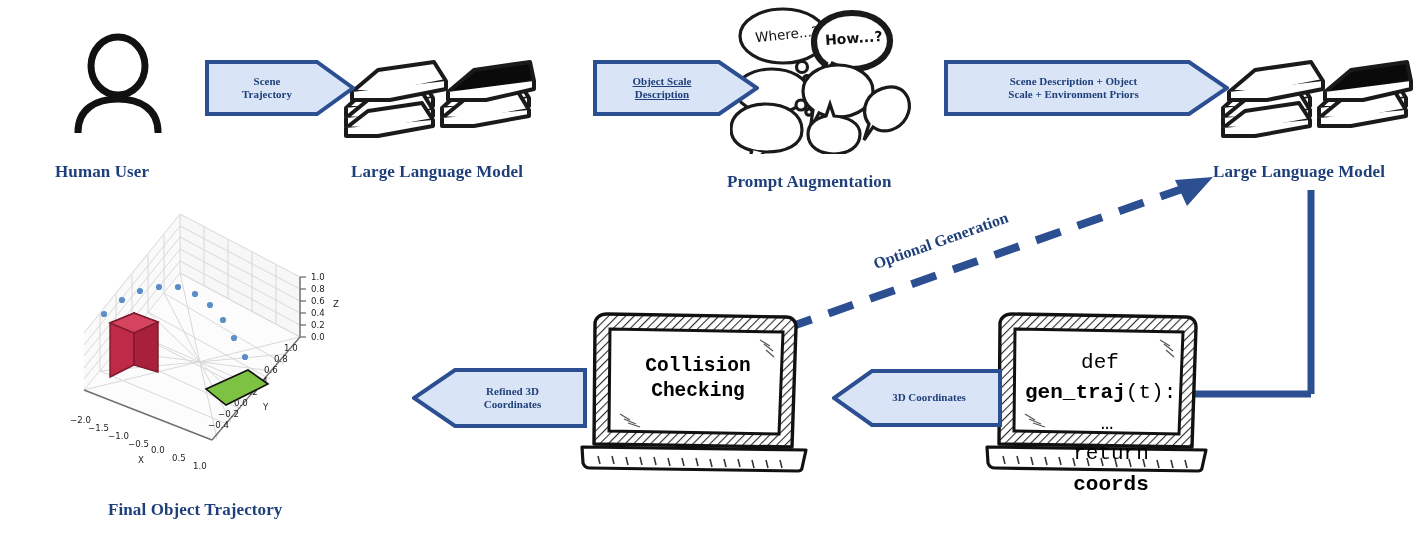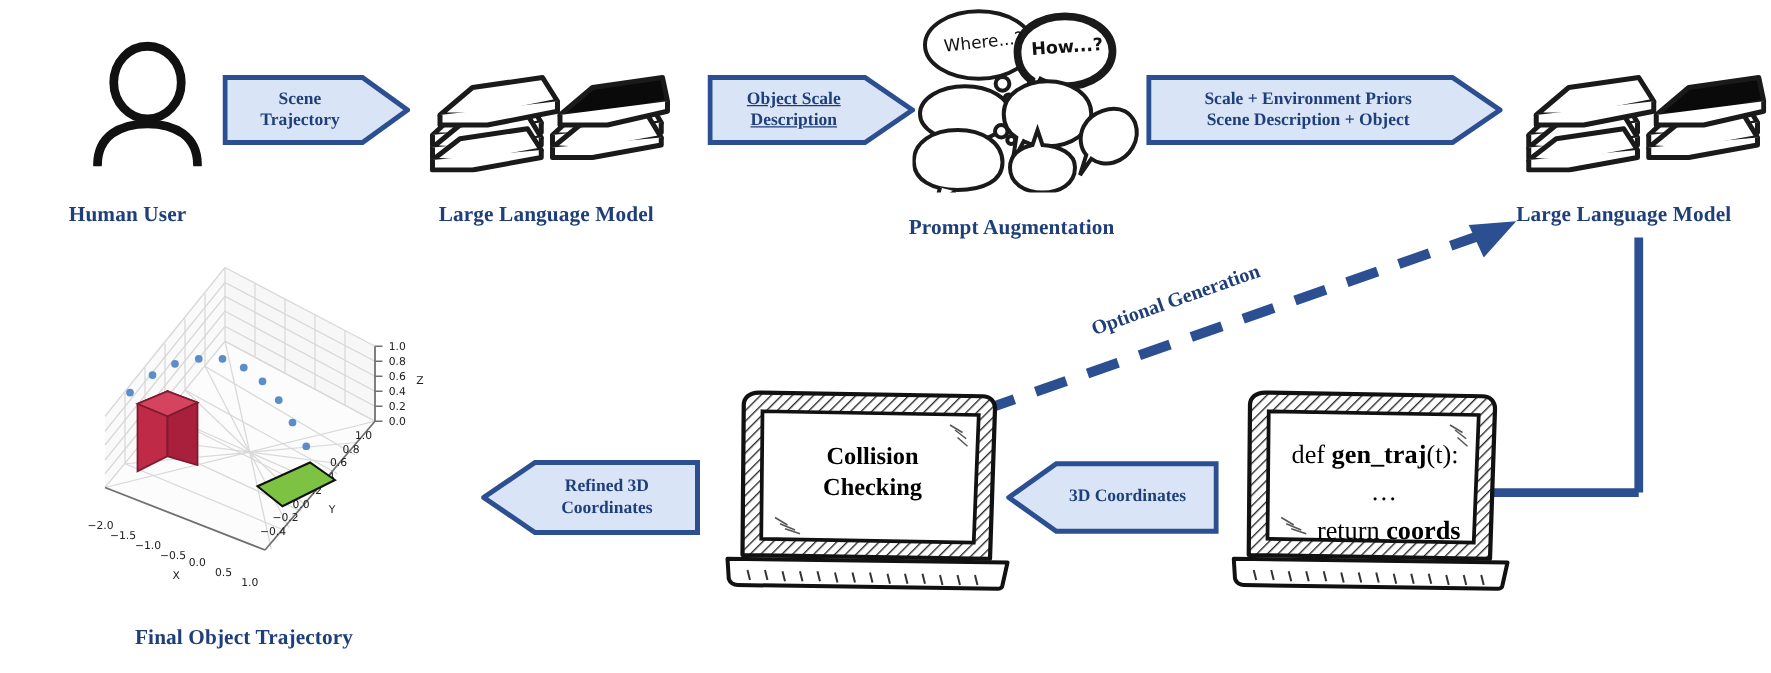--- a/index.html
+++ b/index.html
@@ -11,41 +11,41 @@
   
   .caption{
     color:#1f3f7a;font-weight:bold;font-family:"Liberation Serif",serif;
     font-size:17px;white-space:nowrap;letter-spacing:.1px;
   }
   .caption.multiline{white-space:normal;text-align:center;line-height:1.28;}
 
   
   .chev{
     position:absolute;display:flex;align-items:center;justify-content:center;
-    color:#1f3f7a;font-weight:bold;font-size:14px;line-height:1.22;
-    text-align:center;box-sizing:border-box;
+    color:#1f3f7a;font-weight:bold;font-size:11px;line-height:1.22;
+    text-align:center;box-sizing:border-box;margin-left:27px;
   }
   .chev .chev-txt{position:relative;z-index:3;padding:0 4px;}
   .chev svg{position:absolute;left:0;top:0;width:100%;height:100%;z-index:1;}
 
   
   .person svg{display:block;}
 
   
   .books svg{display:block;}
 
   
   .bubbles svg{display:block;}
 
   
   .laptop{position:absolute;}
   .laptop svg{display:block;}
   .laptop .screen-text{
     position:absolute;z-index:5;text-align:center;
-    font-family:Liberation Serif, serif;color:#000;
+    font-family:Liberation Mono, monospace;color:#000;
   }
   .lap-title{font-size:19.5px;font-weight:bold;line-height:1.28;}
   .code{font-size:21px;line-height:1.45;text-align:left;}
   .code b{font-weight:bold;}
 
   
   .plot{position:absolute;}
   .plot svg{display:block;}
 
   
@@ -145,22 +145,22 @@
       </g>
     </svg>
   </div>
   <div class="abs caption" style="left:727px;top:172px;text-align:right;">Prompt Augmentation</div>
 
   <div class="chev" style="left:917px;top:50px;width:285px;height:76px;">
     <svg viewBox="0 0 285 76" preserveAspectRatio="none">
       <polygon points="2,12 245,12 283,38 245,64 2,64" fill="#d9e5f7" stroke="#2c4f92" stroke-width="4" stroke-linejoin="miter"></polygon>
     </svg>
     <div class="chev-txt" style="margin-right:26px;">
+      <div>Scene Description + Object</div>
       <div>Scale + Environment Priors</div>
-      <div>Scene Description + Object</div>
     </div>
   </div>
 
   <div class="abs books" style="left:1215px;top:48px;">
     <svg width="198" height="90" viewBox="0 0 198 90">
       <g fill="none" stroke="#1a1a1a" stroke-width="4" stroke-linejoin="round">
         <path d="M8 60 L30 40 L84 32 L95 50 L40 60 Z" fill="#fff"></path>
         <path d="M8 60 L8 68 L40 68 L95 58 L95 50" fill="#fff"></path>
         <path d="M8 70 L30 52 L84 44 L95 62 L40 72 Z" fill="#fff"></path>
         <path d="M8 70 L8 78 L40 78 L95 68 L95 62" fill="#fff"></path>

